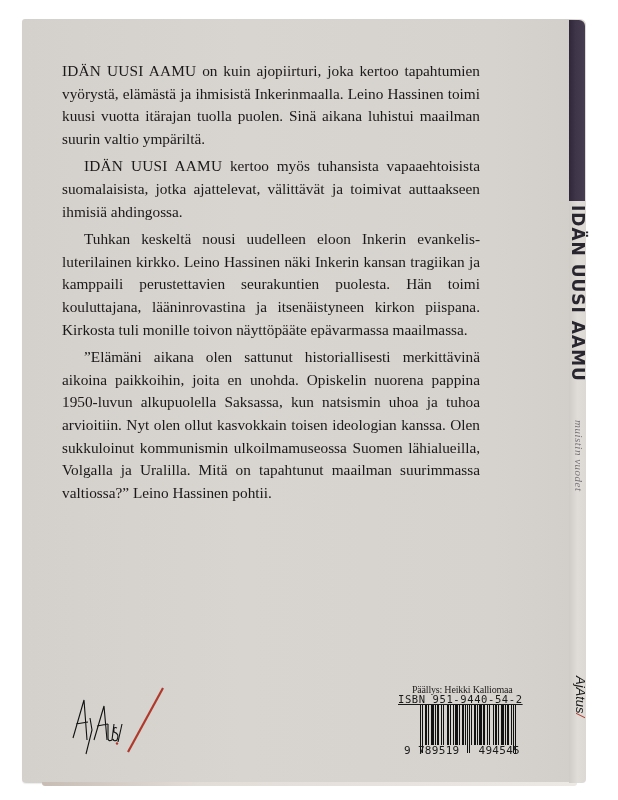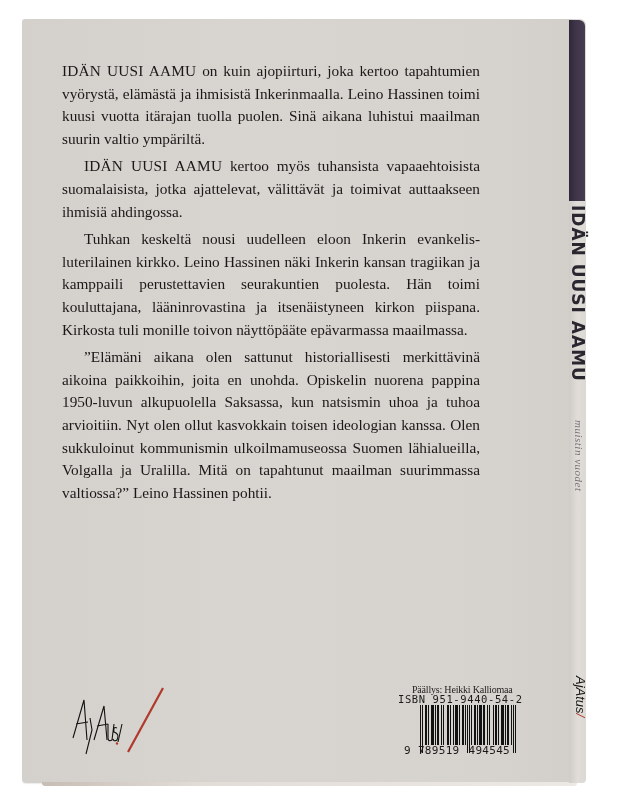--- a/index.html
+++ b/index.html
@@ -64,35 +64,36 @@
     .credit {
       position: absolute; left: 412px; top: 664px;
       font-family: "Liberation Serif", serif; font-size: 10px; color: #1f1d1d;
       letter-spacing: -0.2px;
       margin-top: 20px;
     }
     .isbn-label {
       position: absolute; left: 398px; top: 693px;
       font-family: "DejaVu Sans Mono", monospace; font-size: 10.5px; color: #1a1a1a;
       letter-spacing: 0.6px;
+      text-decoration: underline;
     }
     .barcode {
       position: absolute; left: 420px; top: 705px; width: 116px; height: 40px;
       display: flex; align-items: stretch;
     }
     .barcode span { display: block; background: #111; height: 100%; }
     .barcode span.gap { background: transparent; }
     .barcode span.guard { height: 48px; }
     .barcode-digits {
       position: absolute; left: 404px; top: 744px;
       font-family: "DejaVu Sans Mono", monospace; font-size: 11px; color: #1a1a1a;
       background: transparent; letter-spacing: 0.3px;
     }
     .barcode-digits .lead { margin-right: 7px; }
-    .barcode-digits .mid { margin-right: 9px; }
+    .barcode-digits .mid { margin-right: 19px; }
 
     .publisher-logo {
       position: absolute; left: 70px; top: 680px; width: 100px; height: 80px;
     }
   </style>
 </head>
 <body>
 
 <div class="book"></div>
 <div class="spine"></div>

